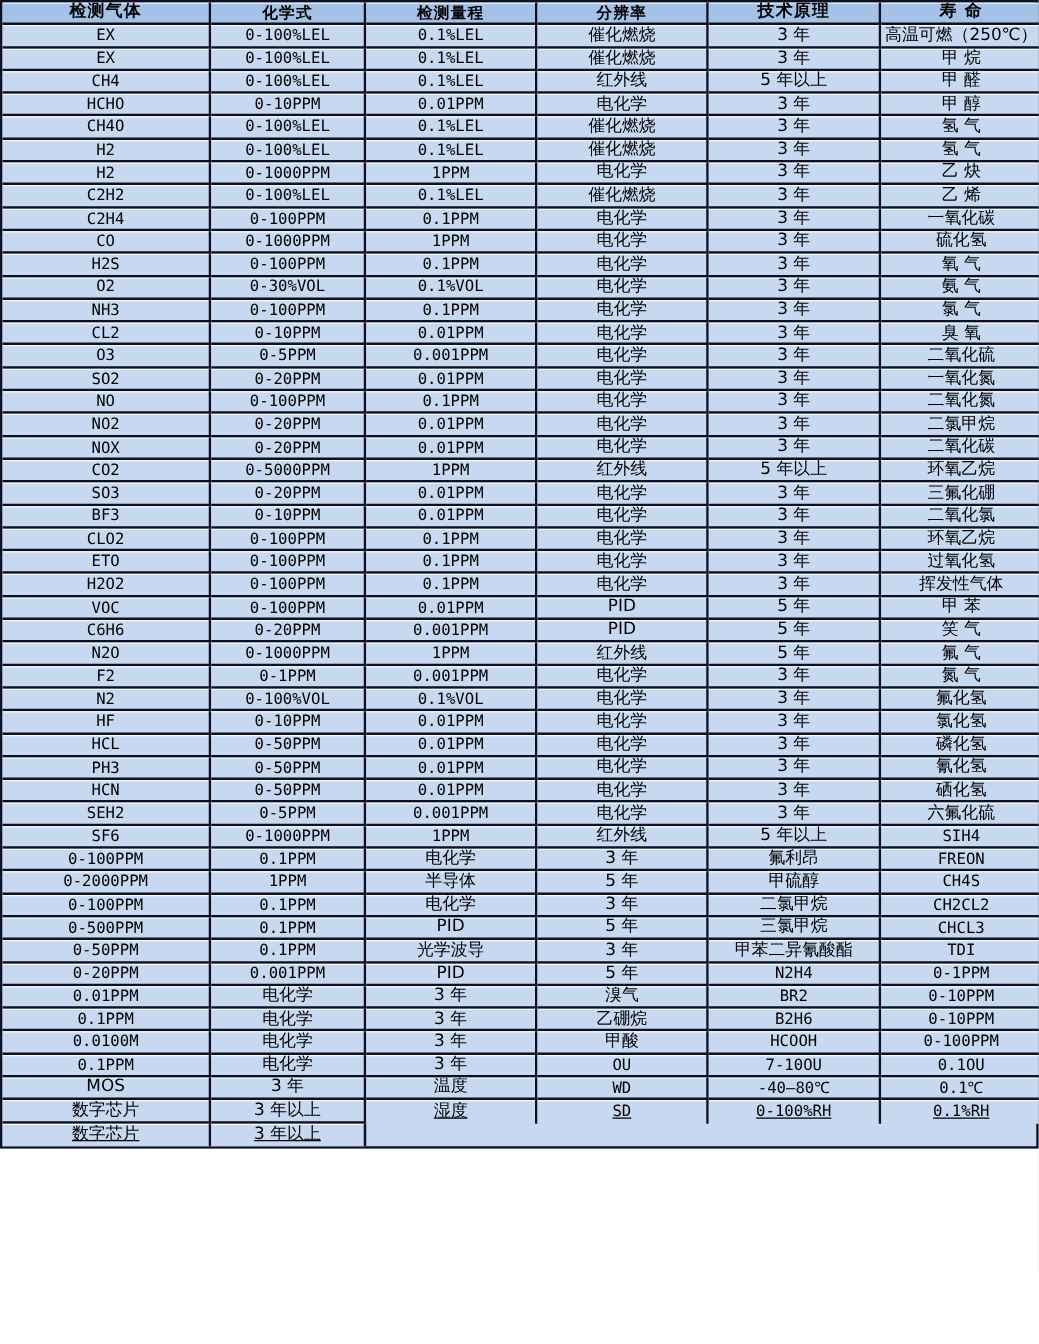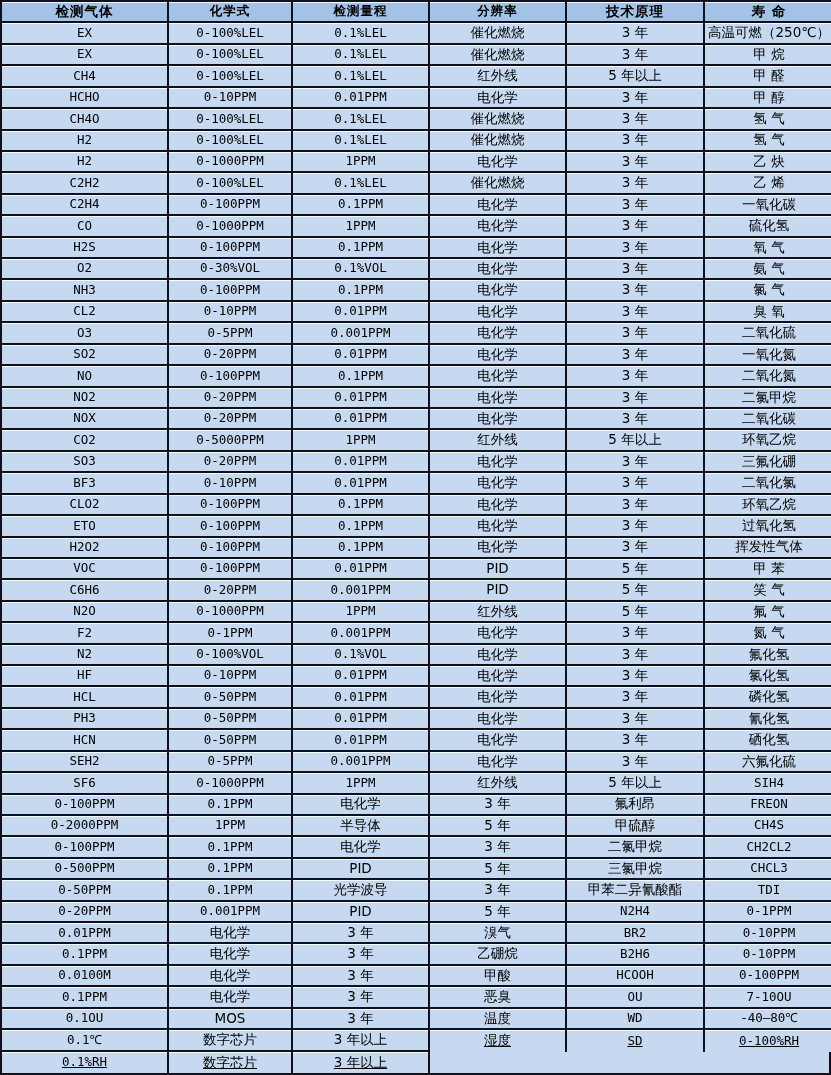--- a/index.html
+++ b/index.html
@@ -3,21 +3,21 @@
 <meta charset="utf-8">
 <style>
   :root{
     --header-bg:#a4c2e6;
     --row-bg:#c7d9f1;
     --line:#10101e;
     --text:#000000;
   }
   html,body{margin:0;padding:0;background:#ffffff;}
   .spec-table{
-    width:831px;height:1075px;box-sizing:border-box;
+    width:831px;height:919px;box-sizing:border-box;
     display:grid;
     grid-template-columns:167px 124px 137px 137px 138px 128px;
     grid-template-rows:repeat(50,1fr);
     border:2px solid var(--line);
     background:var(--row-bg);
     font-family:"DejaVu Sans",sans-serif;
     color:var(--text);
   }
   .cell{
     box-sizing:border-box;
@@ -322,21 +322,20 @@
     <div class="cell c2">0-10PPM</div>
     <div class="cell c3">0.0100M</div>
     <div class="cell c4">电化学</div>
     <div class="cell c5">3 年</div>
     <div class="cell c0">甲酸</div>
     <div class="cell c1">HCOOH</div>
     <div class="cell c2">0-100PPM</div>
     <div class="cell c3">0.1PPM</div>
     <div class="cell c4">电化学</div>
     <div class="cell c5">3 年</div>
-    <div class="cell c0">恶臭</div>
     <div class="cell c1">OU</div>
     <div class="cell c2">7-10OU</div>
     <div class="cell c3">0.1OU</div>
     <div class="cell c4">MOS</div>
     <div class="cell c5">3 年</div>
     <div class="cell c0">温度</div>
     <div class="cell c1">WD</div>
     <div class="cell c2">-40—80℃</div>
     <div class="cell c3">0.1℃</div>
     <div class="cell c4">数字芯片</div>

